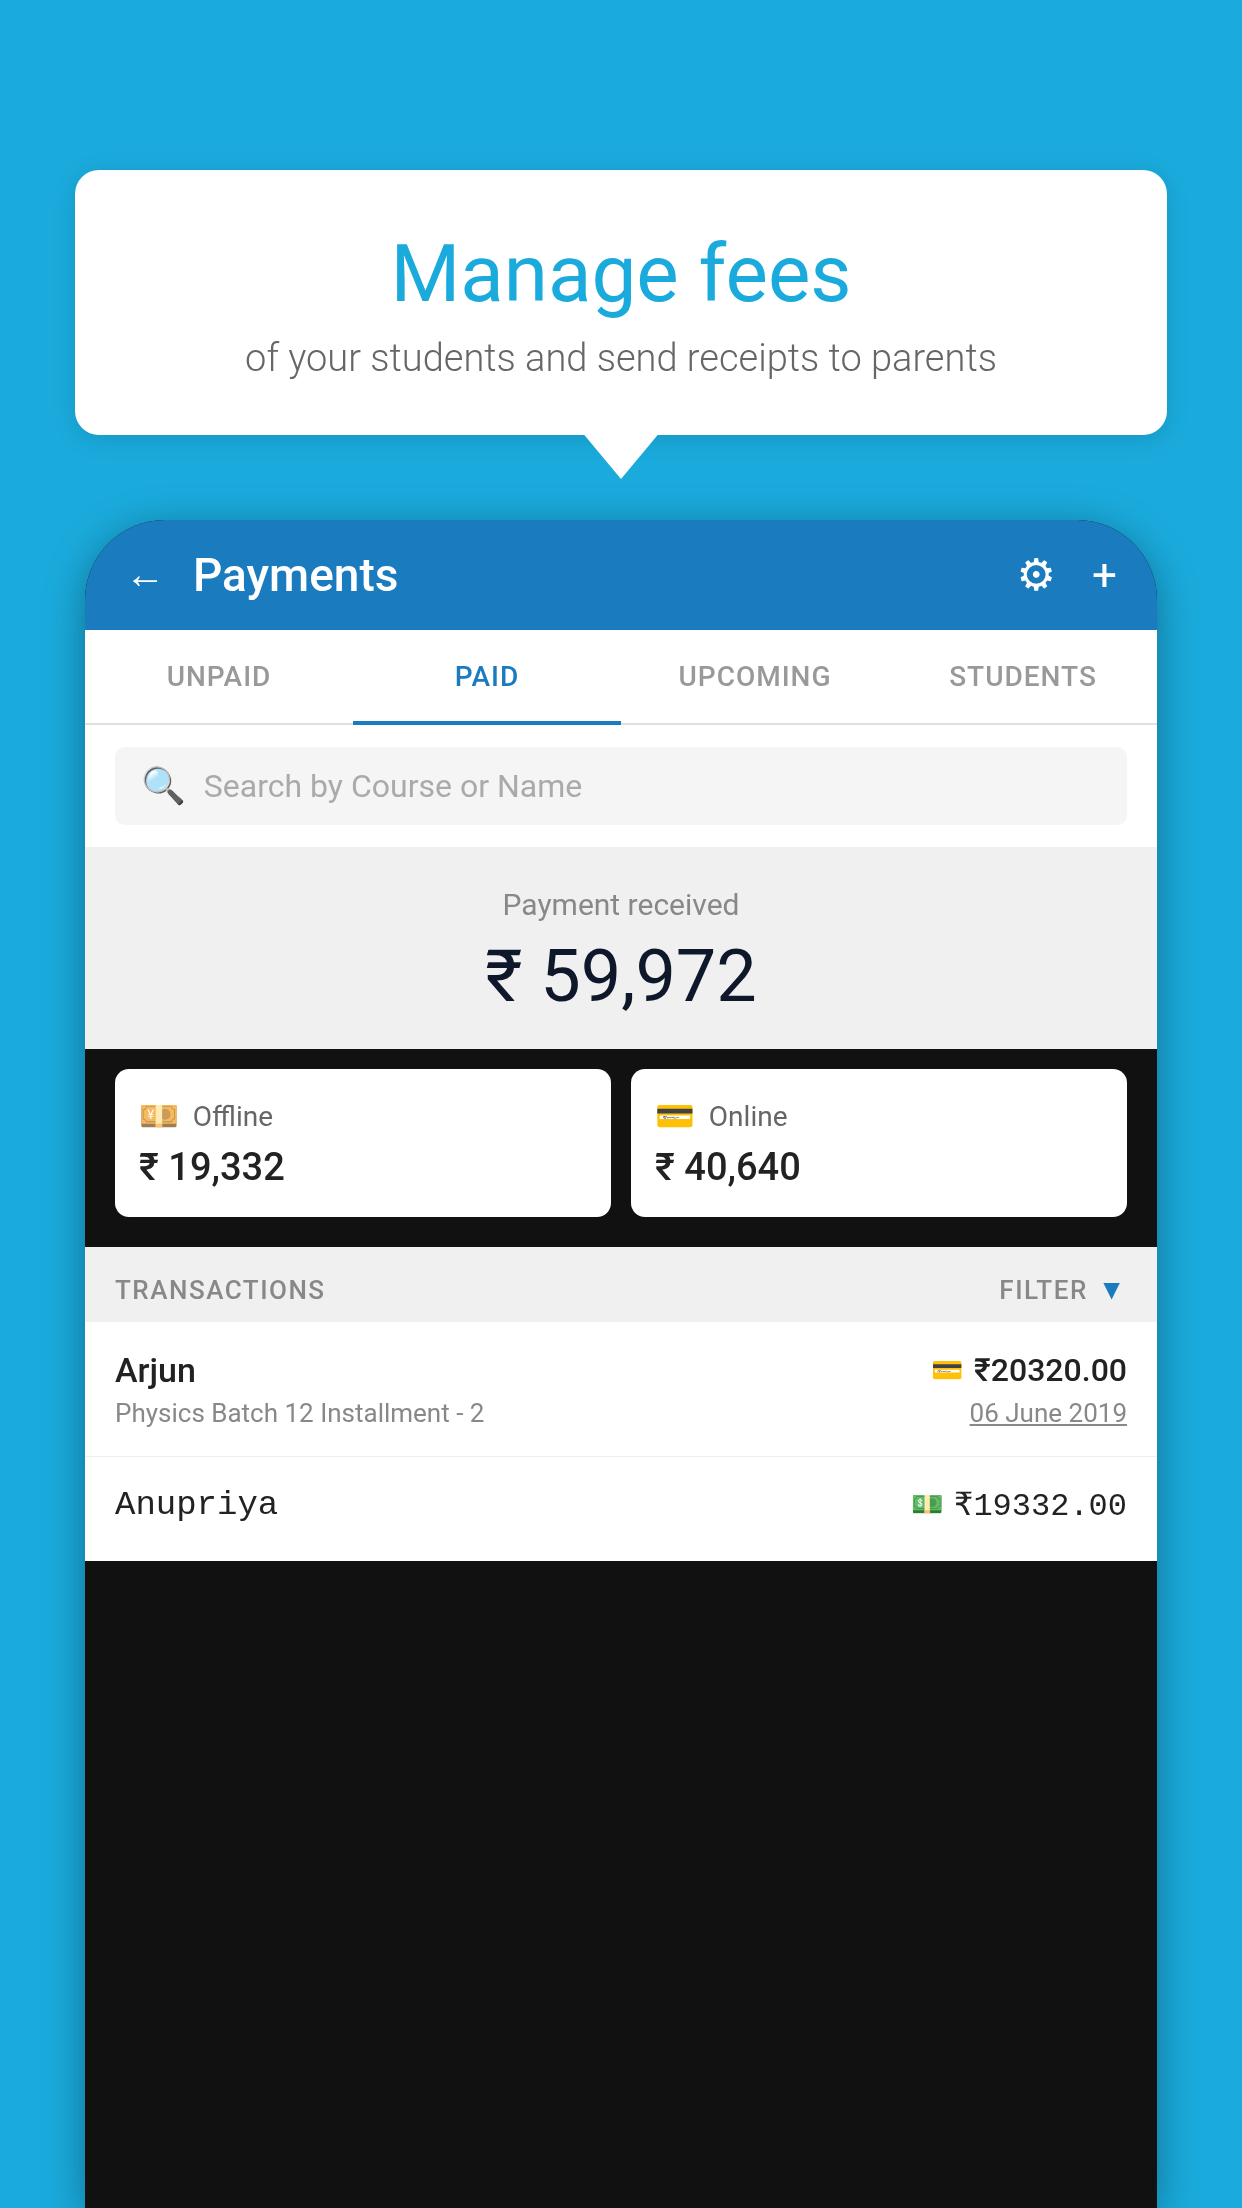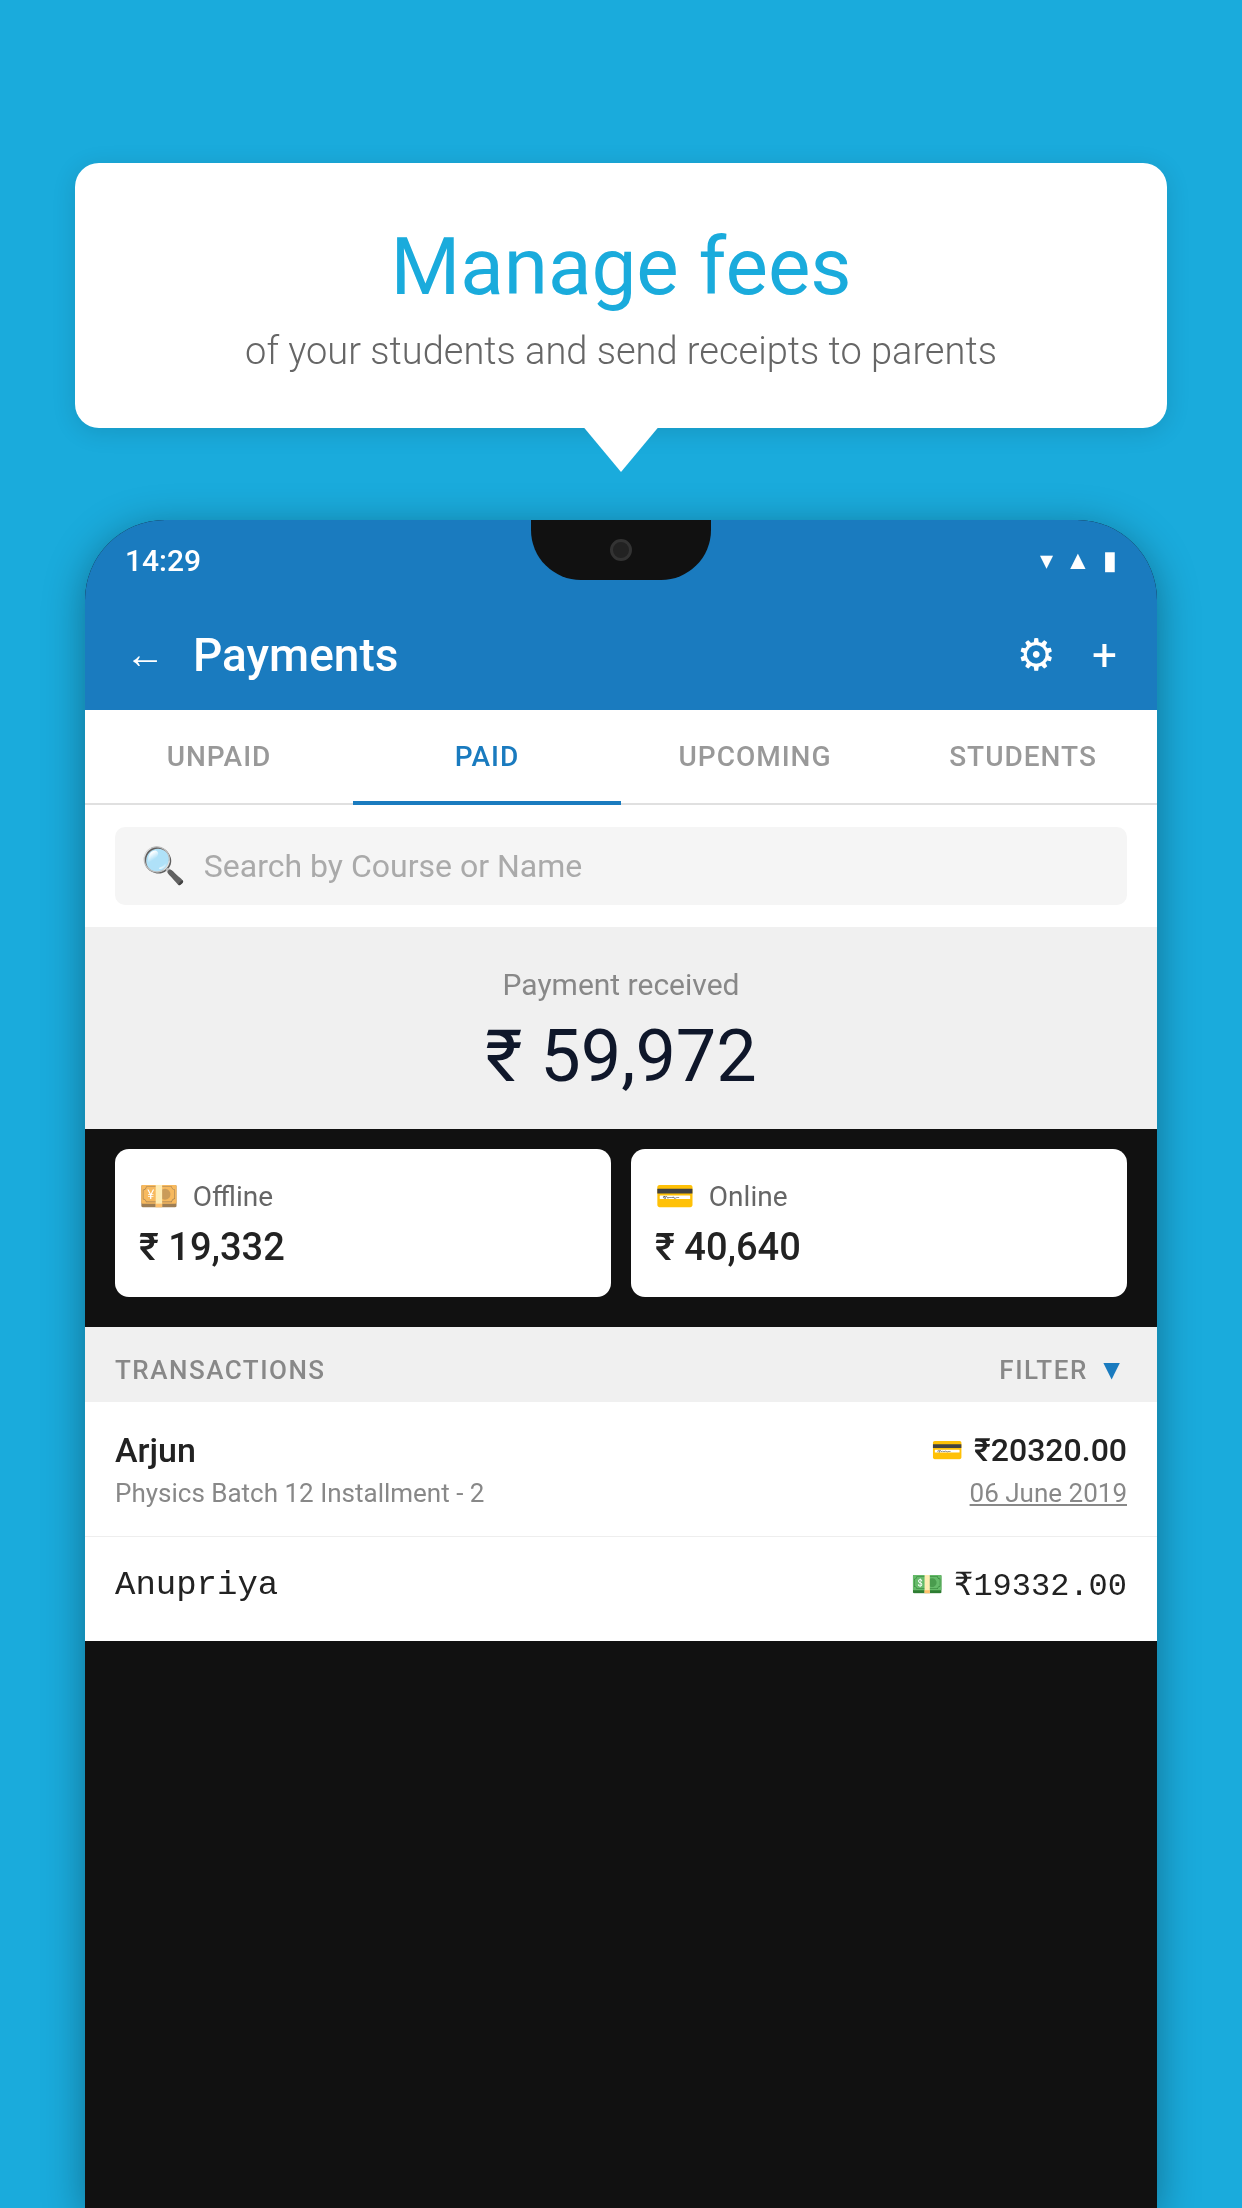--- a/index.html
+++ b/index.html
@@ -9,21 +9,21 @@
       height: 2208px;
       background-color: #1AABDC;
       font-family: 'Roboto', Arial, sans-serif;
       overflow: hidden;
       position: relative;
     }
 
     
     .speech-bubble {
       position: absolute;
-      top: 163px;
+      top: 170px;
       left: 75px;
       right: 75px;
       background: #fff;
       border-radius: 24px;
       padding: 60px 50px 55px;
       text-align: center;
       box-shadow: 0 4px 24px rgba(0,0,0,0.12);
     }
 
     .speech-bubble::after {
@@ -367,31 +367,20 @@
 </head>
 <body>
 
 <div class="speech-bubble">
   <div class="bubble-title">Manage fees</div>
   <div class="bubble-subtitle">of your students and send receipts to parents</div>
 </div>
 
 <div class="phone-frame">
 
-  <div class="phone-top">
-    <div class="phone-notch">
-      <div class="camera-dot"></div>
-    </div>
-    <span class="status-time">14:29</span>
-    <div class="status-icons">
-      <span class="wifi-icon">▾</span>
-      <span class="signal-icon">▲</span>
-      <span class="battery-icon">▮</span>
-    </div>
-  </div>
 
   <div class="app-header">
     <div class="header-left">
       <span class="back-arrow">←</span>
       <span class="header-title">Payments</span>
     </div>
     <div class="header-right">
       <span class="gear-icon">⚙</span>
       <span class="plus-icon">+</span>
     </div>

